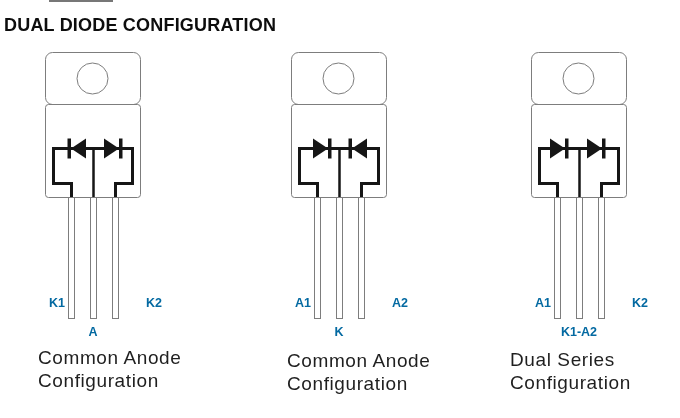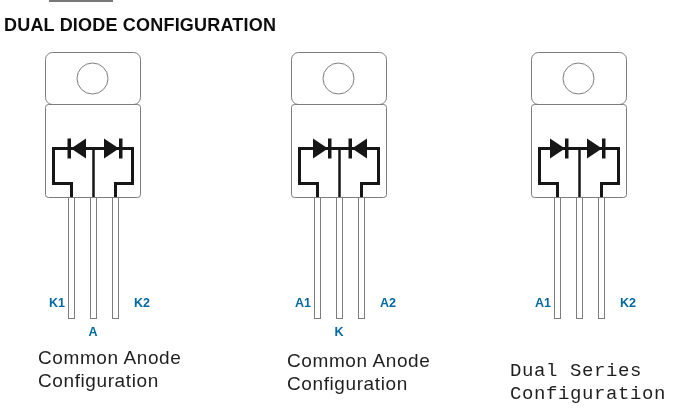--- a/index.html
+++ b/index.html
@@ -15,30 +15,30 @@
     font-size:18px;font-weight:bold;color:#0d0d0d;
     letter-spacing:.2px;line-height:24px;
   }
   .package{position:absolute;top:52px;width:96px;height:366px;}
   .pkg-svg{position:absolute;left:0;top:0;width:96px;height:270px;}
   .pin-label{
     position:absolute;font-size:12.5px;font-weight:bold;color:#0369a1;
     line-height:13px;white-space:nowrap;
   }
   .pin-left{top:245px;left:-16px;width:36px;text-align:right;}
-  .pin-right{top:245px;left:77px;width:40px;text-align:center;}
+  .pin-right{top:245px;left:77px;width:40px;text-align:right;}
   .pin-center{top:274px;left:0;width:96px;text-align:center;}
   .caption{
     position:absolute;font-size:19px;color:#1f1f1f;line-height:23px;
     letter-spacing:.6px;white-space:nowrap;
   }
   
   #pkg0{left:45px;}  #pkg0 .caption{left:-7px;top:294px;}
   #pkg1{left:291px;} #pkg1 .caption{left:-4px;top:297px;}
-  #pkg2{left:531px;} #pkg2 .caption{left:-21px;top:308px;font-family:Liberation Mono, monospace;}
+  #pkg2{left:531px;} #pkg2 .caption{left:-21px;top:296px;}
 </style>
 </head>
 <body>
 
 <div class="canvas">
 
   <div class="artifact"></div>
 
   <h1 class="title">DUAL DIODE CONFIGURATION</h1>
 
@@ -100,19 +100,20 @@
     <rect x="67.5" y="145.5" width="6" height="121" fill="#fff" stroke="#7d7d7d"></rect>
     <path d="M26.5 145 V131.5 H8.5 V96.5 H87.5 V131.5 H70.5 V145" fill="none" stroke="#161616" stroke-width="3"></path>
     <path d="M48.5 96.5 V145" fill="none" stroke="#161616" stroke-width="2.5"></path>
     <polygon points="19,86.5 19,106.5 34,96.5" fill="#161616"></polygon>
           <rect x="34" y="86.5" width="3.5" height="20" fill="#161616"></rect>
           <polygon points="56,86.5 56,106.5 71,96.5" fill="#161616"></polygon>
           <rect x="71" y="86.5" width="3.5" height="20" fill="#161616"></rect>
   </svg></div>
     <div class="pin-label pin-left">A1</div>
     <div class="pin-label pin-right">K2</div>
+    <div class="pin-label pin-center">K1-A2</div>
     <div class="caption">
       <div>Dual Series</div>
       <div>Configuration</div>
     </div>
   </div>
 
 </div>
 
 </body></html>

